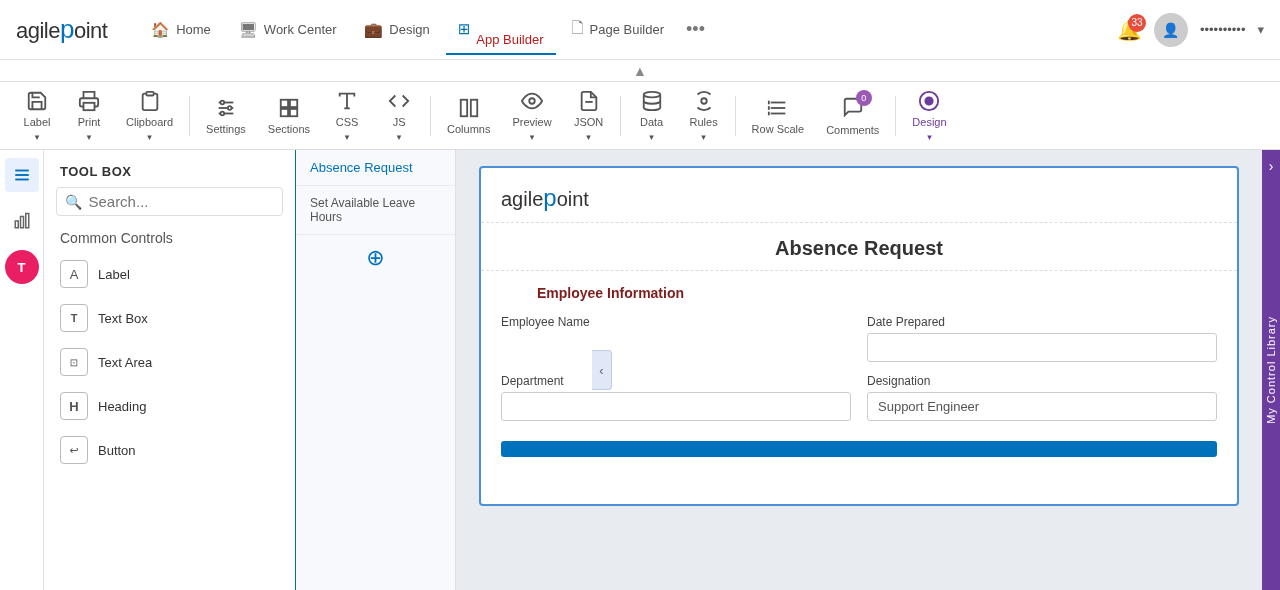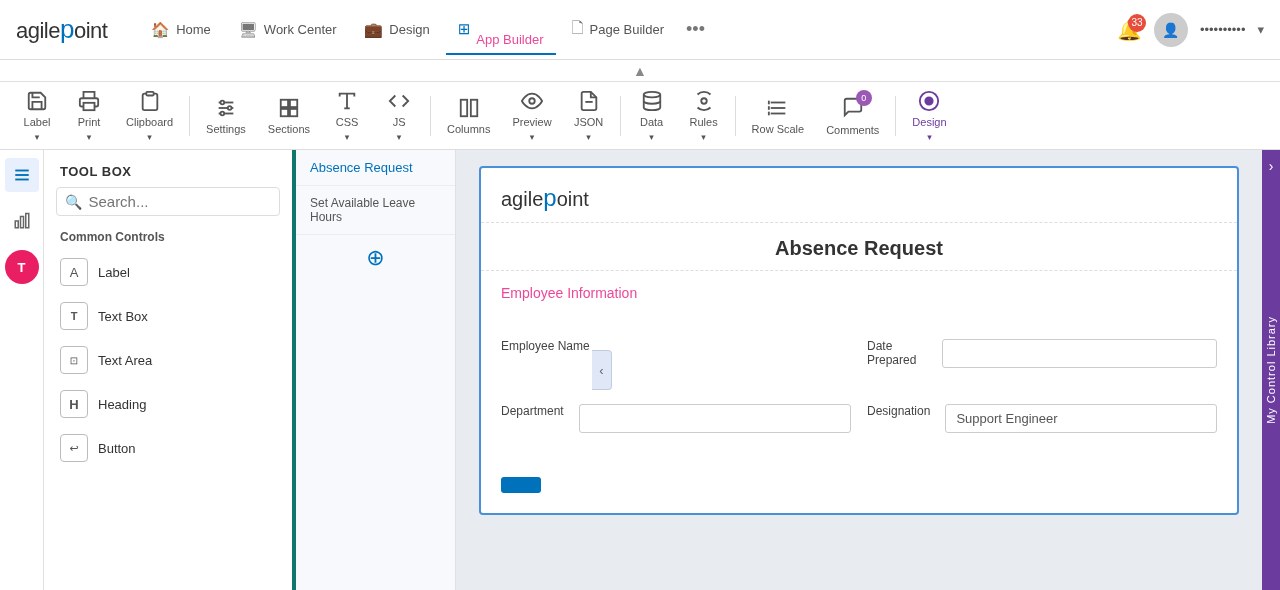--- a/index.html
+++ b/index.html
@@ -73,34 +73,34 @@
       border-radius: 4px; cursor: pointer; color: #666; font-size: 16px; border: none; background: none;
     }
     .sidebar-icon-btn.active { background: #e8f0fe; color: #0072bc; }
     .sidebar-icon-btn-t {
       width: 34px; height: 34px; display: flex; align-items: center; justify-content: center;
       border-radius: 50%; background: #e91e63; color: #fff; font-size: 13px; font-weight: bold; cursor: pointer;
     }
 
     
     .toolbox-panel {
-      width: 252px; background: #fff; border-right: 4px solid #0f766e;
+      width: 252px; background: #fff; border-right: 1px solid #0f766e;
       display: flex; flex-direction: column; overflow: hidden;
     }
     .toolbox-header {
       padding: 14px 16px 8px; font-weight: 700; font-size: 13px; color: #333; letter-spacing: 0.5px;
     }
     .toolbox-search {
       margin: 0 12px 8px; display: flex; align-items: center;
       border: 1px solid #ddd; border-radius: 4px; padding: 5px 8px; gap: 6px;
     }
     .toolbox-search input {
       border: none; outline: none; font-size: 15px; color: #555; width: 100%; background: transparent;
     }
-    .toolbox-section-title { padding: 6px 16px; font-size: 12px; font-weight: 700; color: #555; }
+    .toolbox-section-title { padding: 6px 16px; font-size: 14px; font-weight: 400; color: #555; }
     .toolbox-item {
       display: flex; align-items: center; gap: 10px; padding: 8px 16px;
       cursor: pointer; color: #333; font-size: 13px;
     }
     .toolbox-item-icon { width: 28px; height: 28px; border: 1px solid #bbb; border-radius: 4px; display: flex; align-items: center; justify-content: center; font-size: 13px; color: #555; flex-shrink: 0; }
 
     
     .collapse-panel-btn {
       position: absolute; left: 296px; top: 50%; transform: translateY(-50%);
       width: 20px; height: 40px; background: #e0e7f7; border-radius: 0 4px 4px 0;
@@ -127,23 +127,23 @@
     }
     .form-card {
       background: #fff; border: 2px solid #4a90d9; border-radius: 4px;
       min-height: 340px; max-width: 760px; margin: 0 auto; overflow: hidden;
     }
     .form-logo-bar { padding: 16px 20px 10px; border-bottom: 1px dashed #ddd; }
     .form-logo { display: flex; align-items: center; }
     .form-logo-text { font-size: 20px; font-weight: 300; color: #333; }
     .form-logo-dot { color: #0072bc; font-size: 24px; }
     .form-title { text-align: center; font-size: 20px; font-weight: 700; color: #333; padding: 14px 20px 10px; border-bottom: 1px dashed #ddd; }
-    .form-section-title { font-size: 14px; font-weight: 400; color: #ec4899; padding: 14px 20px 8px; }
+    .form-section-title { font-size: 14px; font-weight: 700; color: #7f1d1d; padding: 14px 20px 8px; margin-left: 36px; }
     .form-row { display: flex; gap: 16px; padding: 6px 20px; }
-    .form-field { flex: 1; display: flex; gap: 15px; margin-top: 24px; }
+    .form-field { flex: 1; display: flex; flex-direction: column; gap: 4px; }
     .form-label { font-size: 12px; color: #444; }
     .form-input {
       border: 1px solid #ccc; border-radius: 3px; padding: 6px 10px;
       font-size: 13px; color: #555; background: #fff; outline: none;
       width: 100%;
     }
 
     
     .right-panel {
       width: 18px; background: #6c3b9e; display: flex; flex-direction: column;
@@ -170,21 +170,21 @@
     <button class="nav-item">
       <span class="nav-icon">🖥</span>
       <span>Work Center</span>
     </button>
     <button class="nav-item">
       <span class="nav-icon">💼</span>
       <span>Design</span>
     </button>
     <button class="nav-item active">
       <span class="nav-icon" style="color:#0072bc;">⊞</span>
-      <span style="color:#ec4899;margin-top:22px;">App Builder</span>
+      <span style="color:#b91c1c;margin-top:22px;">App Builder</span>
     </button>
     <button class="nav-item">
       <span class="nav-icon">🗋</span>
       <span>Page Builder</span>
     </button>
     <span class="nav-more">•••</span>
   </div>
   <div class="nav-right">
     <button class="notif-btn">
       🔔

